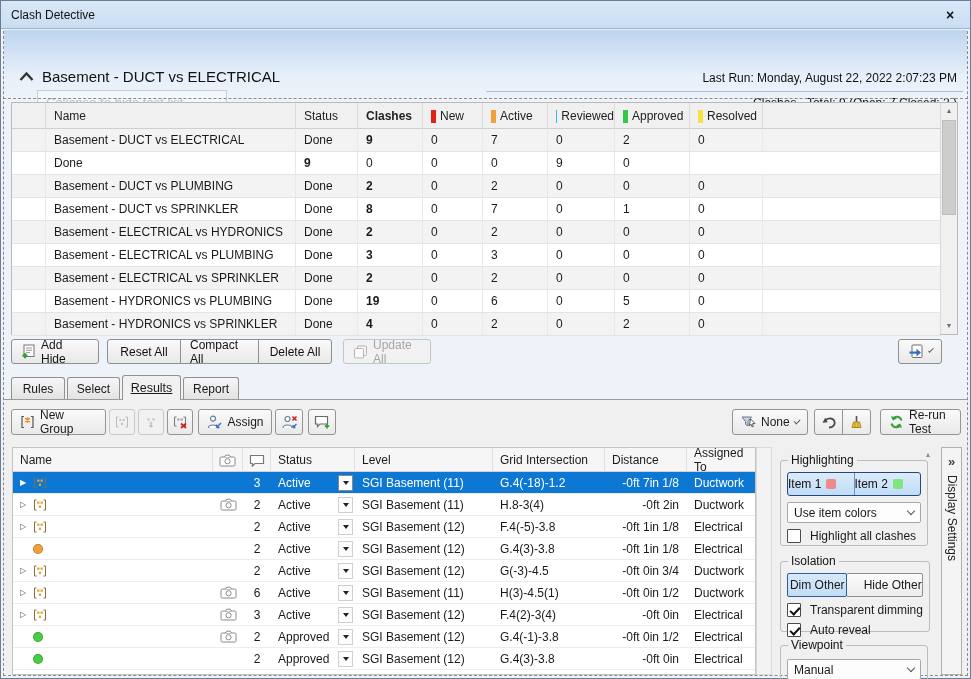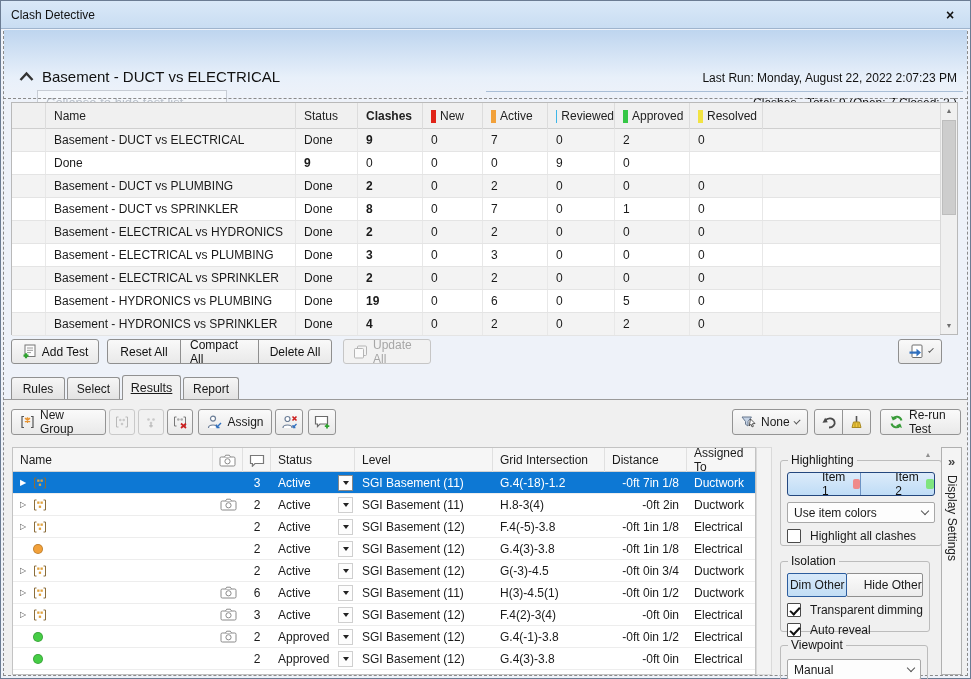--- a/index.html
+++ b/index.html
@@ -79,21 +79,21 @@
   .r-row.sel .rc { border-color:transparent; }
   .r-row.sel .arrow { color:#fff; }
   .r-row.sel .dd { border-color:#888; }
   .rscroll { position:absolute; left:752px; top:47px; bottom:0; width:16px; background:#f3f3f3; border:1px solid #dadada; }
 
   
   .panel { position:absolute; left:770px; top:47px; right:0; bottom:0; }
   fieldset { position:absolute; left:6px; width:148px; border:1px solid #bcbcbc; border-radius:3px; padding:5px 6px 6px 6px; background:transparent; }
   legend { font-size:12px; padding:0 3px; margin-left:1px; color:#111; }
   .seg { display:flex; border:1px solid #24477e; border-radius:3px; overflow:hidden; background:linear-gradient(#dcebfa,#bfdcf6); height:24px; }
-  .seg .segbtn { flex:1; display:flex; align-items:center; justify-content:flex-start; gap:5px; font-size:12px; color:#111;padding-left:34px; }
+  .seg .segbtn { flex:1; display:flex; align-items:center; justify-content:flex-start; gap:5px; font-size:12px; color:#111; }
   .seg .segbtn + .segbtn { border-left:1px solid #6d93c4; }
   .swatch { width:10px; height:10px; border-radius:2px; }
   .combo { height:21px; border:1px solid #a8a8a8; background:#fdfdfd; border-radius:2px; display:flex; align-items:center; justify-content:space-between; padding:0 6px; font-size:12px; margin-top:6px; }
   .cbrow { display:flex; align-items:center; gap:9px; margin-top:6px; font-size:12px; white-space:nowrap; }
   .cb { width:14px; height:14px; border:1px solid #4a4a4a; background:#fff; border-radius:1px; position:relative; flex:0 0 14px; }
   .cb.checked::after { content:""; position:absolute; left:2px; top:2.5px; width:8px; height:4px; border-left:2px solid #111; border-bottom:2px solid #111; transform:rotate(-47deg); }
   .seg2 { display:flex; height:24px; }
   .seg2 .sbtn { flex:1; display:flex; align-items:center; justify-content:center; font-size:12px; border:1px solid #8f8f8f; background:linear-gradient(#fbfbfb,#ececec); border-radius:2px; }
   .seg2 .sbtn.pressed { background:linear-gradient(#d7e9fa,#c2def5); border-color:#2c5d9e; z-index:2; }
   .seg2 .sbtn + .sbtn { margin-left:-1px;padding-left:16px; }
@@ -277,21 +277,21 @@
 
   <div class="btnrow">
     <div class="btn" style="left:10px; width:88px;">
       <span class="ic">
         <svg width="15" height="15" viewBox="0 0 15 15">
             <rect x="3" y="1" width="10" height="11.5" fill="#fdfdfd" stroke="#777"></rect>
             <path d="M5 4 h6 M5 6.3 h6 M5 8.6 h4" stroke="#9a9a9a" stroke-width="1"></path>
             <path d="M4 9.2 v5 M1.5 11.7 h5" stroke="#2fa32f" stroke-width="2.2"></path>
           </svg>
       </span>
-      <span>Add Test</span>
+      <span>Add Hide</span>
     </div>
     <div class="btn" style="left:106px; width:74px; border-radius:3px 0 0 3px;">Reset All</div>
     <div class="btn" style="left:179px; width:79px; border-radius:0;">Compact All</div>
     <div class="btn" style="left:257px; width:74px; border-radius:0 3px 3px 0;">Delete All</div>
     <div class="btn disabled" style="left:342px; width:88px;">
       <span class="ic">
         <svg width="15" height="14" viewBox="0 0 15 14">
             <rect x="4.5" y="1" width="9" height="9.5" rx="1" fill="#f4f4f4" stroke="#b5b5b5"></rect>
             <rect x="1.5" y="3.5" width="9" height="9.5" rx="1" fill="#fafafa" stroke="#b5b5b5"></rect>
           </svg>

